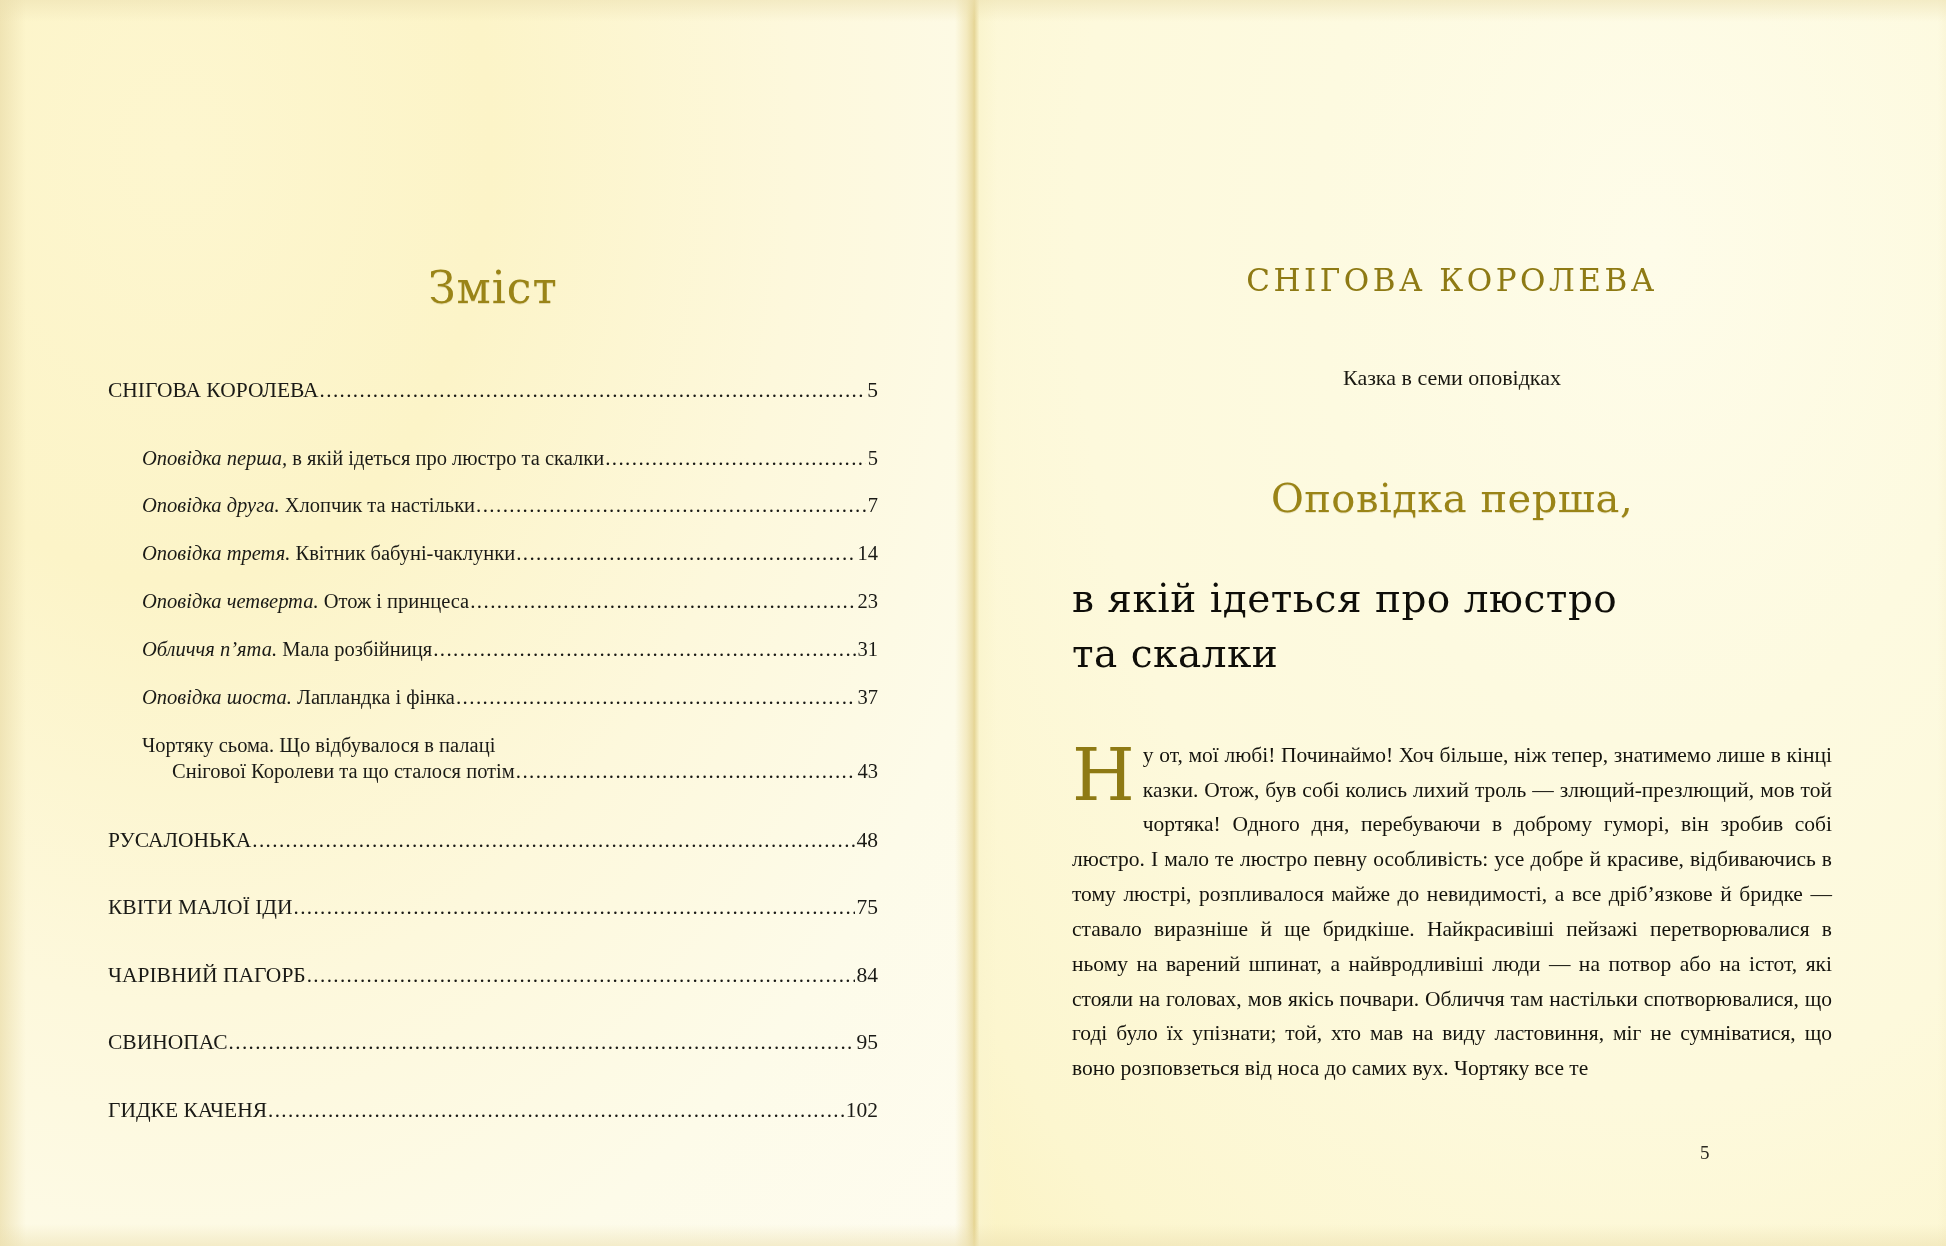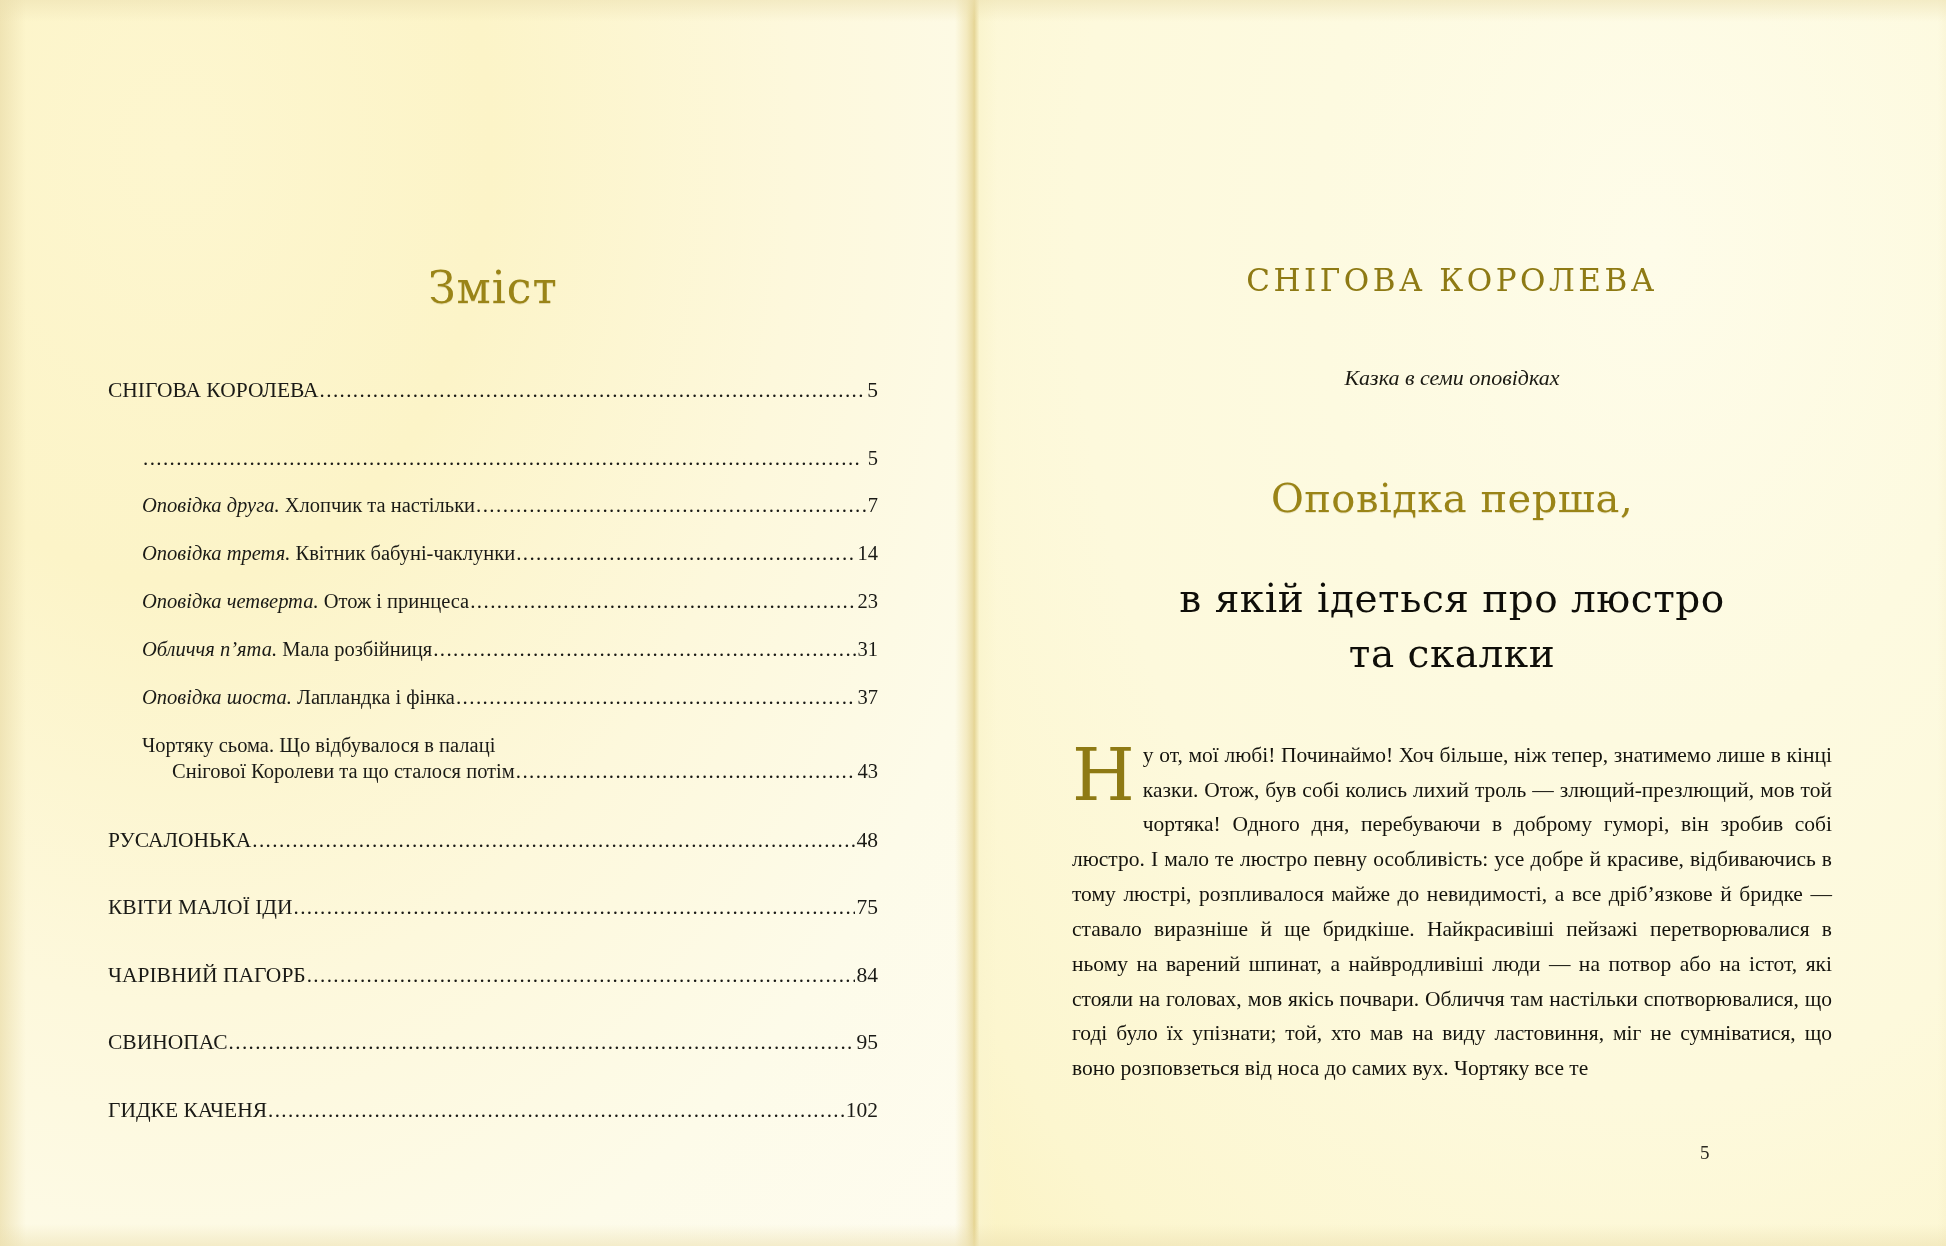--- a/index.html
+++ b/index.html
@@ -141,40 +141,38 @@
   .story-title {
     font-family: "DejaVu Serif", "Liberation Serif", serif;
     font-size: 31px;
     letter-spacing: 3.5px;
     color: #8e7a14;
     text-align: center;
     font-weight: normal;
     margin: 0 0 67px 0;
   }
   .story-subtitle {
-    font-style: italic;
     font-size: 22px;
     text-align: center;
     color: #1a1912;
     margin: 0 0 84px 0;
   }
   .chapter-title {
     font-family: "DejaVu Serif", "Liberation Serif", serif;
     font-size: 40px;
     color: #9a8417;
     text-align: center;
     letter-spacing: 0.5px;
     margin: 0 0 50px 0;
     text-shadow: 0 1px 0 rgba(120,100,20,0.15);
   }
   .chapter-sub {
     font-family: "DejaVu Serif", "Liberation Serif", serif;
     font-size: 39px;
     color: #0f0e09;
-    text-align: center;
     line-height: 1.42;
     margin: 0 0 56px 0;
     letter-spacing: 0.5px;
   }
   .body-text {
     font-size: 21.5px;
     line-height: 1.62;
     text-align: justify;
     color: #14130d;
     margin: 0;
@@ -213,20 +211,21 @@
 
     <div class="toc-list">
 
       <div class="toc-row major">
         <span class="toc-label">СНІГОВА КОРОЛЕВА</span>
         <span class="toc-dots">............................................................................................................</span>
         <span class="toc-page">5</span>
       </div>
 
       <div class="toc-row sub">
+        <span class="toc-label"><span class="ital">Оповідка перша,</span><span> в якій ідеться про люстро та скалки</span></span>
         <span class="toc-dots">............................................................................................................</span>
         <span class="toc-page">5</span>
       </div>
 
       <div class="toc-row sub">
         <span class="toc-label"><span class="ital">Оповідка друга.</span><span> Хлопчик та настільки</span></span>
         <span class="toc-dots">............................................................................................................</span>
         <span class="toc-page">7</span>
       </div>
 

